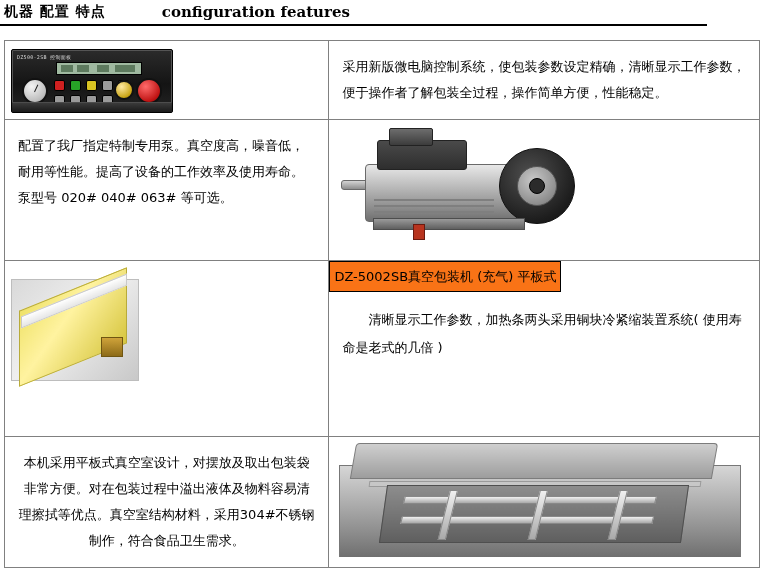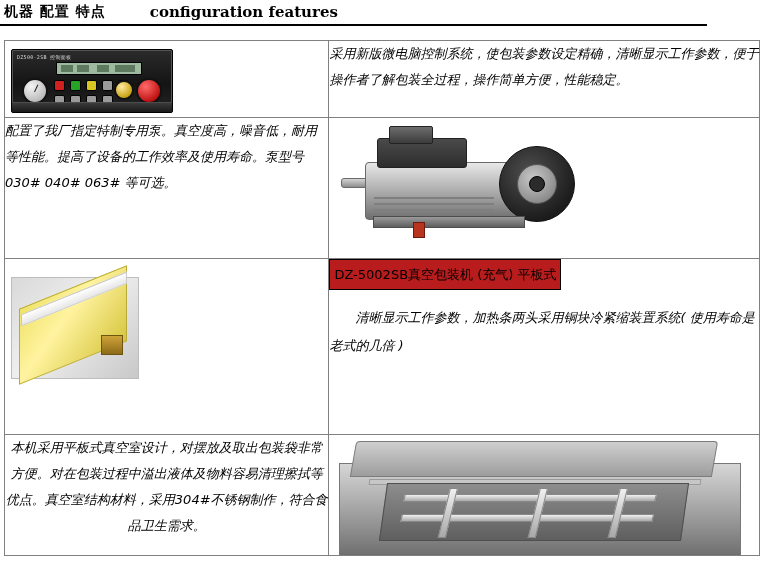--- a/index.html
+++ b/index.html
@@ -18,21 +18,21 @@
     position:absolute;left:0;top:0;width:707px;height:26px;
     display:flex;align-items:center;
     border-bottom:2px solid #000;
     box-sizing:border-box;
   }
   .hdr-cn{
     font-size:14px;font-weight:bold;color:#000;margin-left:4px;letter-spacing:1px;
     white-space:nowrap;
   }
   .hdr-en{
-    font-size:15px;font-weight:bold;color:#000;margin-left:44px;white-space:nowrap;
+    font-size:15px;font-weight:bold;color:#000;margin-left:56px;white-space:nowrap;
     font-family:"DejaVu Serif","Liberation Serif",serif;
   }
 
   
   .tbl{
     position:absolute;left:4px;top:40px;
     width:756px;
     border-collapse:collapse;
     table-layout:fixed;
   }
@@ -43,21 +43,21 @@
   }
   .col-l{width:324px;}
   .col-r{width:430px;}
 
   .txtcell{
     padding:10px 12px 10px 10px;
     line-height:2.0;
     font-size:13px;
     color:#000;
   }
-  .txtcell p{margin:0;font-style:italic;}
+  .txtcell p{margin:13px;}
 
   .imgcell{padding:0;}
 
   
   .r1{height:76px;}
   .r2{height:140px;}
   .r3{height:175px;}
   .r4{height:120px;text-align:center;}
 
   
@@ -207,21 +207,21 @@
     position:absolute;left:40px;top:44px;width:330px;height:4px;background:#c7c7c7;border:1px solid #9a9a9a;
     transform:skewX(-8deg);
   }
 
   
   .labelbox{
     display:inline-block;
     border:1px solid #000;
     padding:1px 4px;
     font-size:13px;
-    background:#b91c1c;
+    background:#f97316;
     font-family:"DejaVu Sans","Liberation Sans",sans-serif;
   }
   .r3-right{padding:38px 12px 10px 8px;line-height:2.1;}
   .r3-right .indent{text-indent:2em;margin-top:14px;}
 </style>
 </head>
 <body>
 
 <div class="page">
 
@@ -269,21 +269,21 @@
             </div>
           </div>
         </td>
         <td class="txtcell">
           <p>采用新版微电脑控制系统，使包装参数设定精确，清晰显示工作参数，便于操作者了解包装全过程，操作简单方便，性能稳定。</p>
         </td>
       </tr>
 
       <tr class="r2">
         <td class="txtcell">
-          <p>配置了我厂指定特制专用泵。真空度高，噪音低，耐用等性能。提高了设备的工作效率及使用寿命。泵型号 030#  040#  063# 等可选。</p>
+          <p>配置了我厂指定特制专用泵。真空度高，噪音低，耐用等性能。提高了设备的工作效率及使用寿命。泵型号 020#  040#  063# 等可选。</p>
         </td>
         <td class="imgcell">
           <div class="pump-wrap">
             <div class="pump-pipe"></div>
             <div class="pump-body">
               <div class="fin" style="left:8px;top:34px;width:120px;height:2px;"></div>
               <div class="fin" style="left:8px;top:40px;width:120px;height:2px;"></div>
               <div class="fin" style="left:8px;top:46px;width:120px;height:2px;"></div>
             </div>
             <div class="pump-top"></div>

